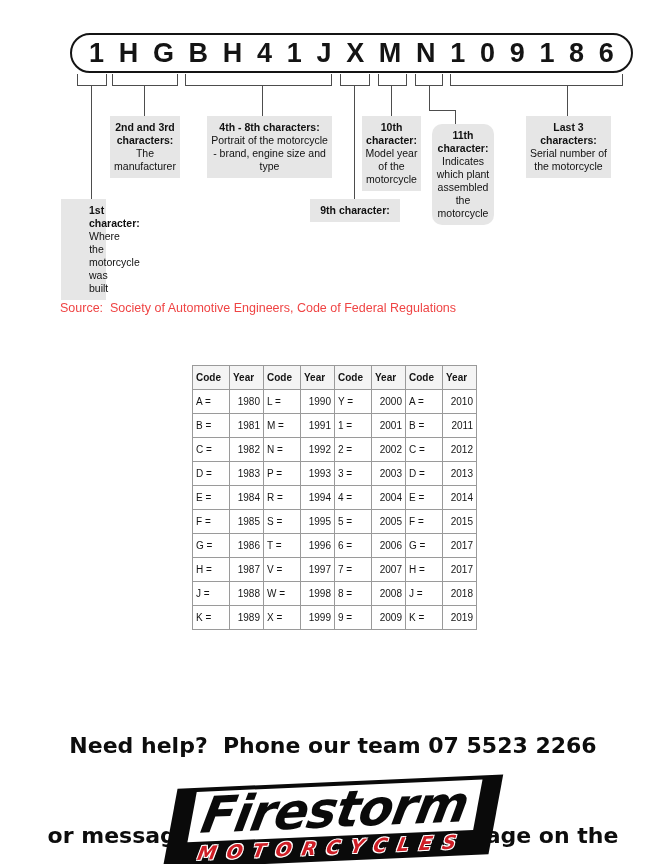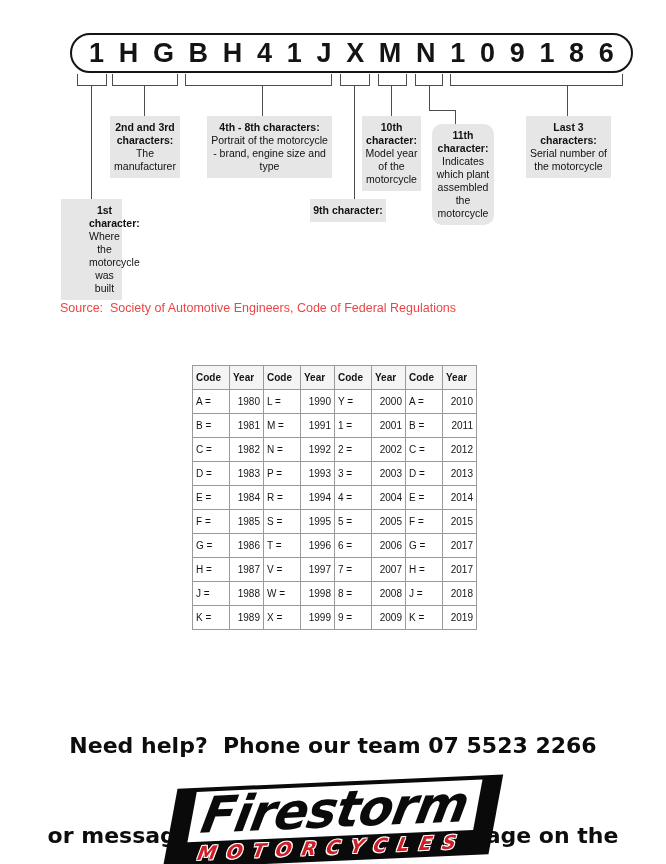--- a/index.html
+++ b/index.html
@@ -41,24 +41,24 @@
   #s6c { left:455px; top:110px; height:15px; }
   #s7 { left:567px; top:85px; height:32px; }
 
   
   .label-box {
     position:absolute; background:#e6e6e6; box-sizing:border-box;
     font-size:10.5px; line-height:13px; text-align:center;
     padding:5px 2px; color:#111;
   }
   .label-box .t { font-weight:bold; }
-  #box1 { left:61px;  top:199px; width:61px;padding-left:28px; }
+  #box1 { left:61px;  top:199px; width:45px;padding-left:28px; }
   #box2 { left:110px; top:116px; width:70px; }
   #box3 { left:207px; top:116px; width:125px; }
-  #box4 { left:310px; top:199px; width:76px; }
+  #box4 { left:310px; top:199px; width:90px; }
   #box5 { left:362px; top:116px; width:59px; }
   #box6 { left:432px; top:124px; width:62px;border-radius:10px; }
   #box7 { left:526px; top:116px; width:85px; }
 
   .source-note {
     position:absolute; left:60px; top:301px; font-size:12.5px;
     white-space:pre-wrap; color:#ef4444;
   }
 
   

